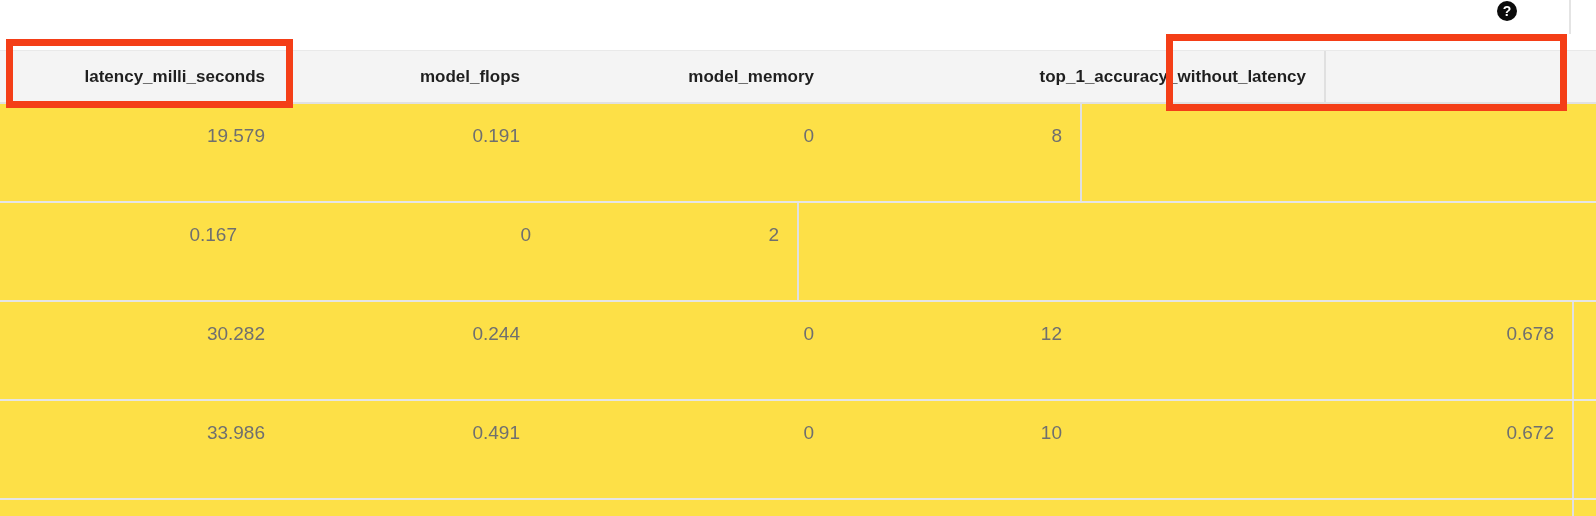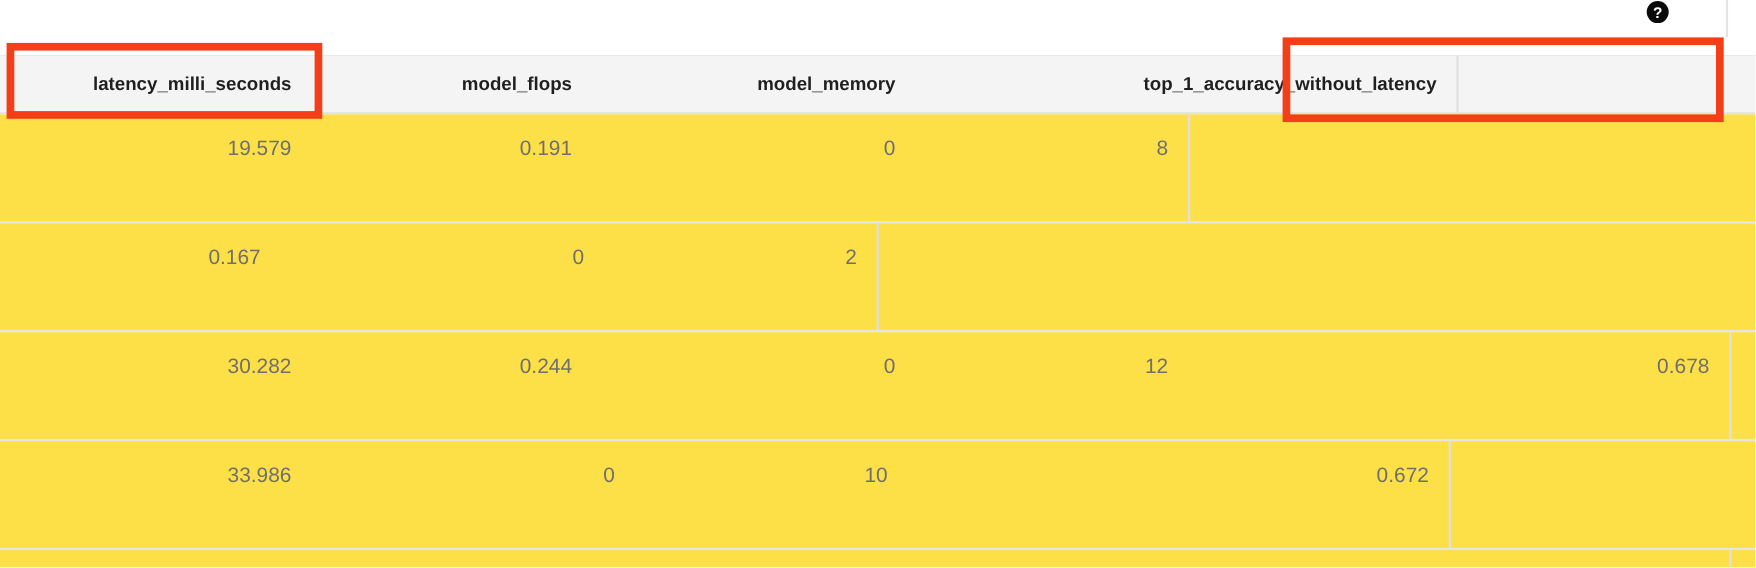--- a/index.html
+++ b/index.html
@@ -102,20 +102,21 @@
       <div class="td c1">30.282</div>
       <div class="td c2">0.244</div>
       <div class="td c3">0</div>
       <div class="td c4">12</div>
       <div class="td c5">0.678</div>
       <div class="td c6"></div>
     </div>
 
     <div class="tr">
       <div class="td c1">33.986</div>
+      <div class="td c2">0.491</div>
       <div class="td c3">0</div>
       <div class="td c4">10</div>
       <div class="td c5">0.672</div>
       <div class="td c6"></div>
     </div>
 
     <div class="tr partial">
       <div class="td c1"></div>
       <div class="td c2"></div>
       <div class="td c3"></div>

